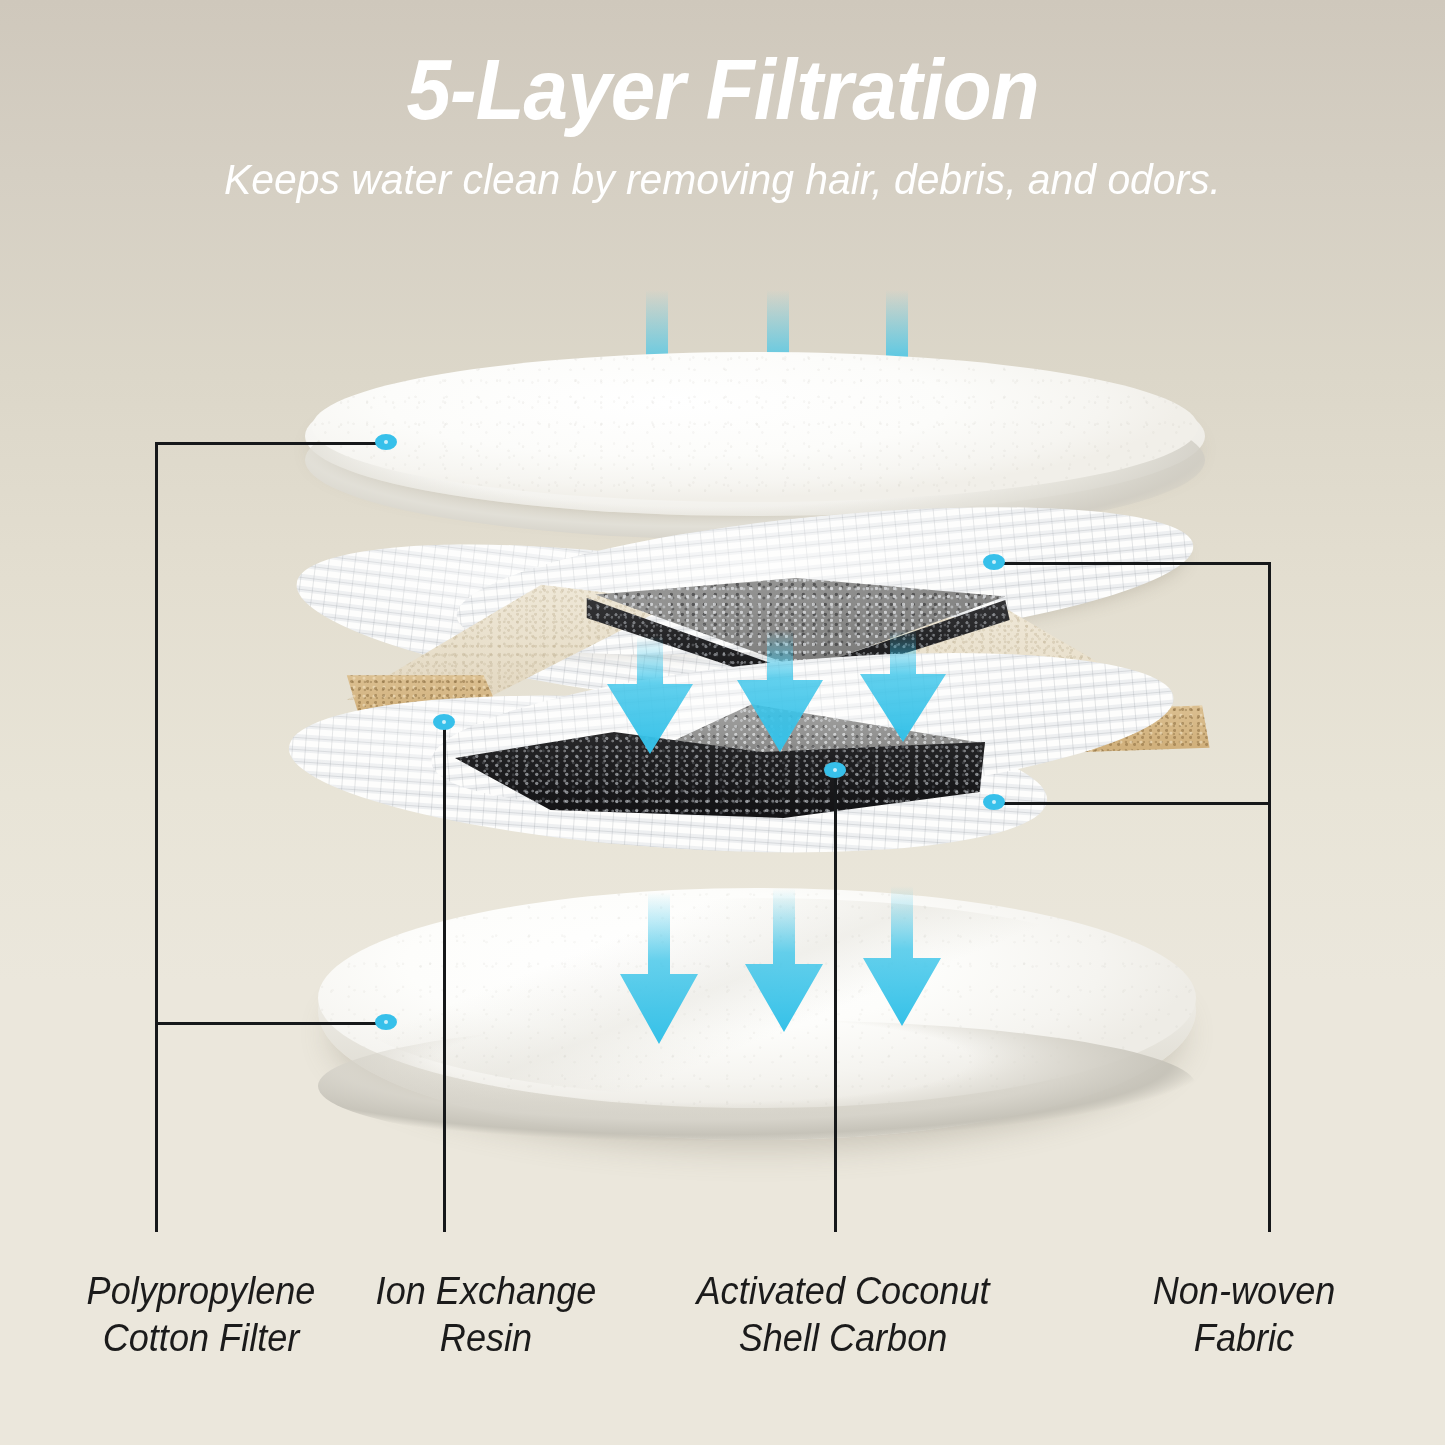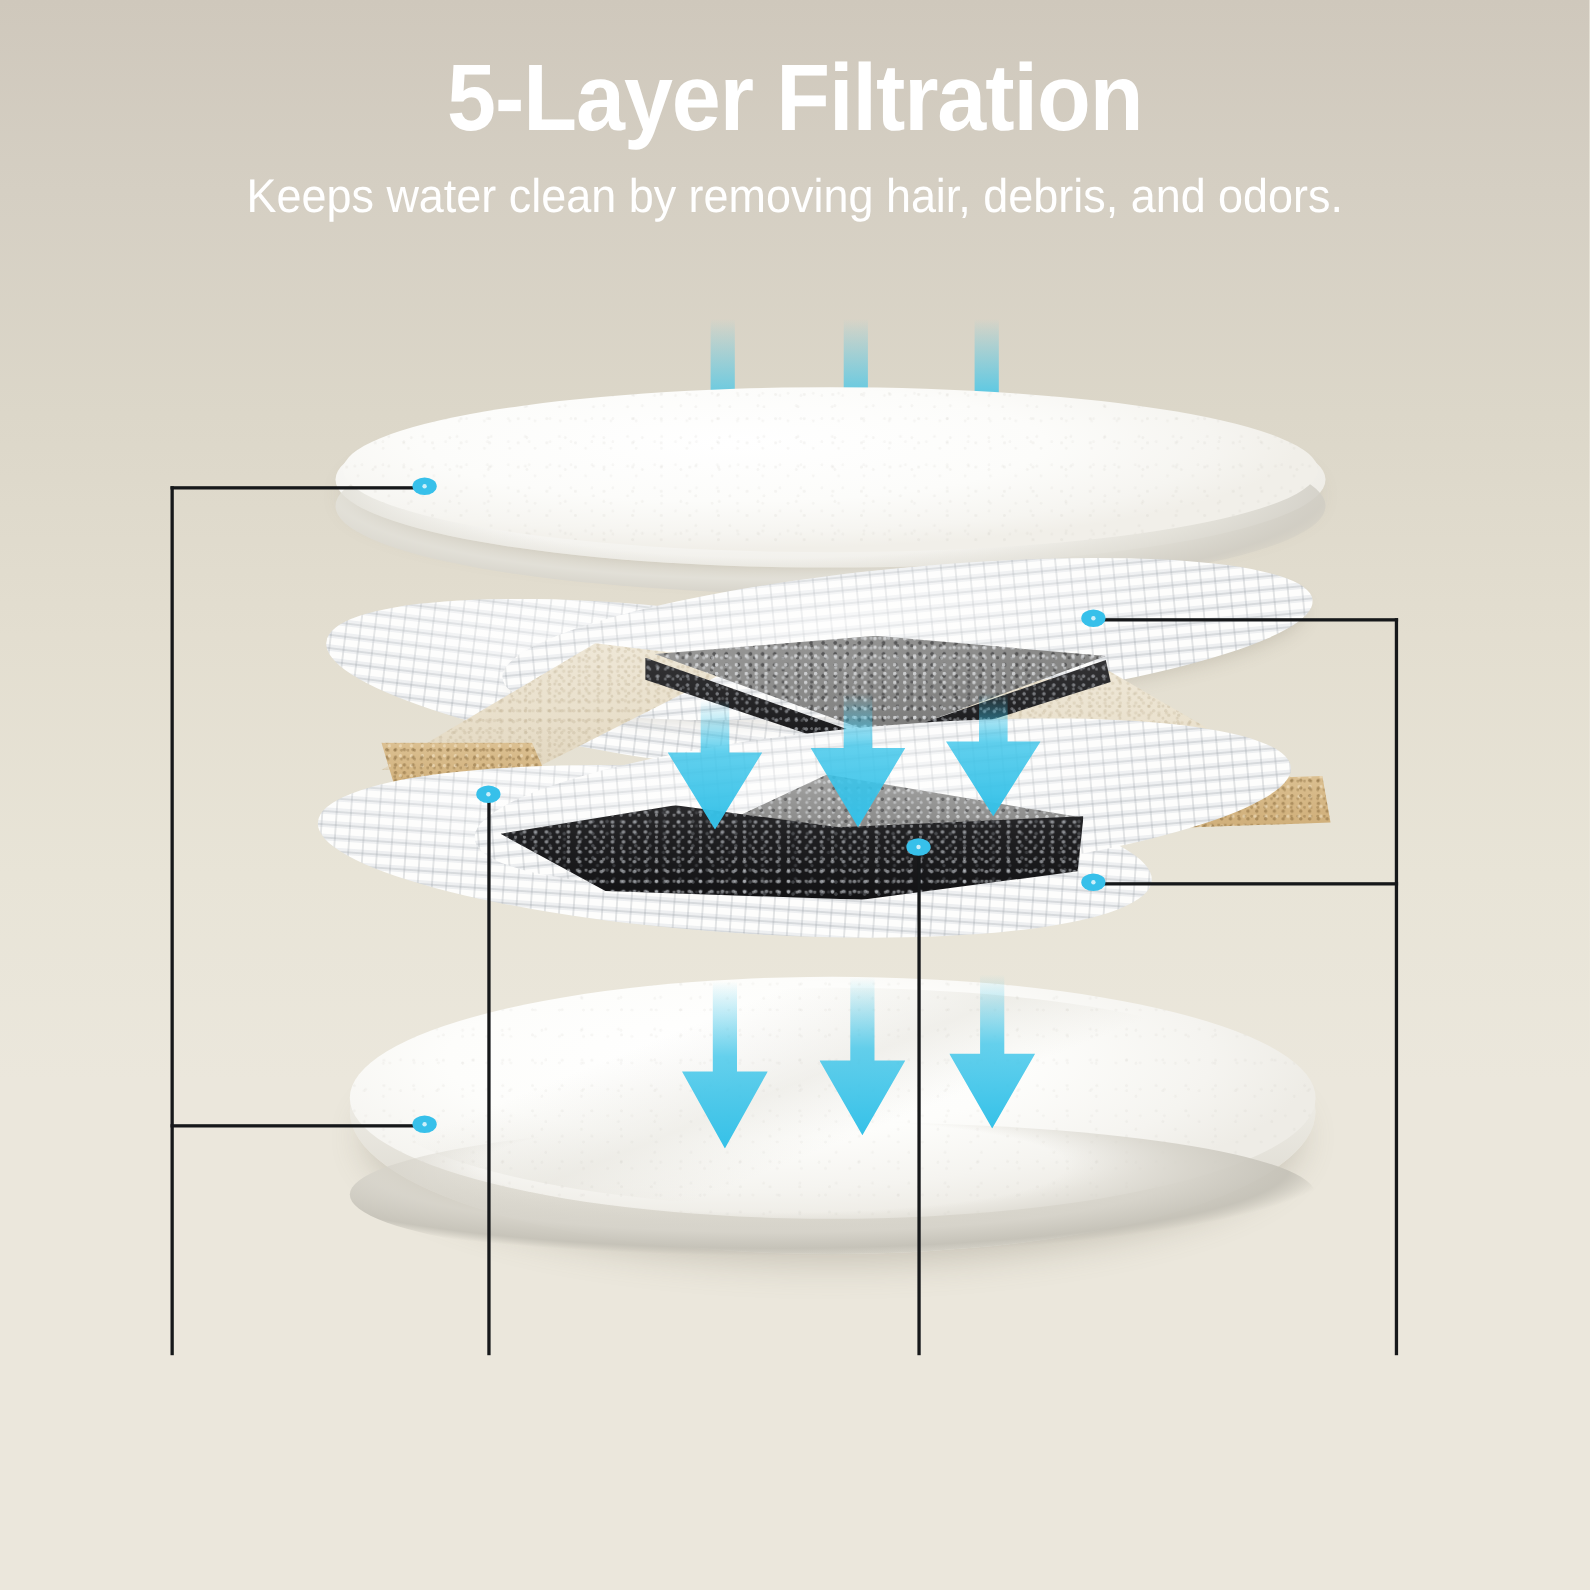--- a/index.html
+++ b/index.html
@@ -13,20 +13,21 @@
     background:
       linear-gradient(180deg,
         #cfc8bc 0%,
         #d5cfc3 12%,
         #dcd7c9 26%,
         #e3ded0 40%,
         #e8e4d7 55%,
         #ebe7dc 68%,
         #ebe7dc 100%);
     overflow:hidden;
+    font-style:italic;
   }
 
   
   .header{position:absolute;left:0;top:0;width:1445px;text-align:center;}
   .title{
     font-size:86px;font-weight:bold;color:#ffffff;
     letter-spacing:-1px;line-height:1;
     margin-top:46px;
     font-stretch:condensed;
     transform:scaleX(0.93);
@@ -412,14 +413,37 @@
   <div class="leader lv" style="left:1268px;top:562px;height:670px;"></div>
   <div class="leader lh" style="left:995px;top:802px;width:276px;"></div>
 
   <div class="dot" style="left:375px;top:434px;"></div>
   <div class="dot" style="left:375px;top:1014px;"></div>
   <div class="dot" style="left:433px;top:714px;"></div>
   <div class="dot" style="left:824px;top:762px;"></div>
   <div class="dot" style="left:983px;top:554px;"></div>
   <div class="dot" style="left:983px;top:794px;"></div>
 
+  <div class="labels">
+
+    <div class="label" style="left:36px;top:18px;width:330px;">
+      <div>Polypropylene</div>
+      <div>Cotton Filter</div>
+    </div>
+
+    <div class="label" style="left:352px;top:18px;width:268px;">
+      <div>Ion Exchange</div>
+      <div>Resin</div>
+    </div>
+
+    <div class="label" style="left:664px;top:18px;width:358px;">
+      <div>Activated Coconut</div>
+      <div>Shell Carbon</div>
+    </div>
+
+    <div class="label" style="left:1116px;top:18px;width:256px;">
+      <div>Non-woven</div>
+      <div>Fabric</div>
+    </div>
+
+  </div>
 
 </div>
 
 </body></html>

